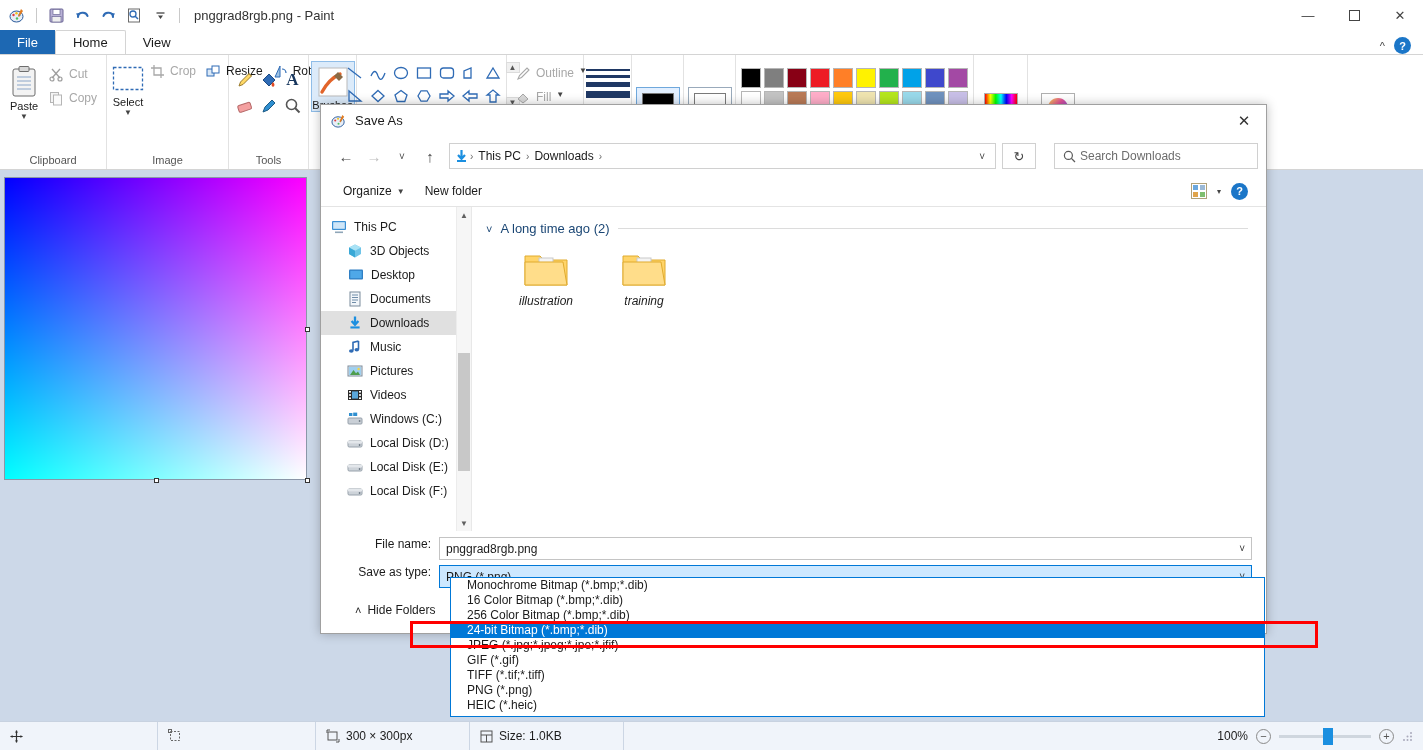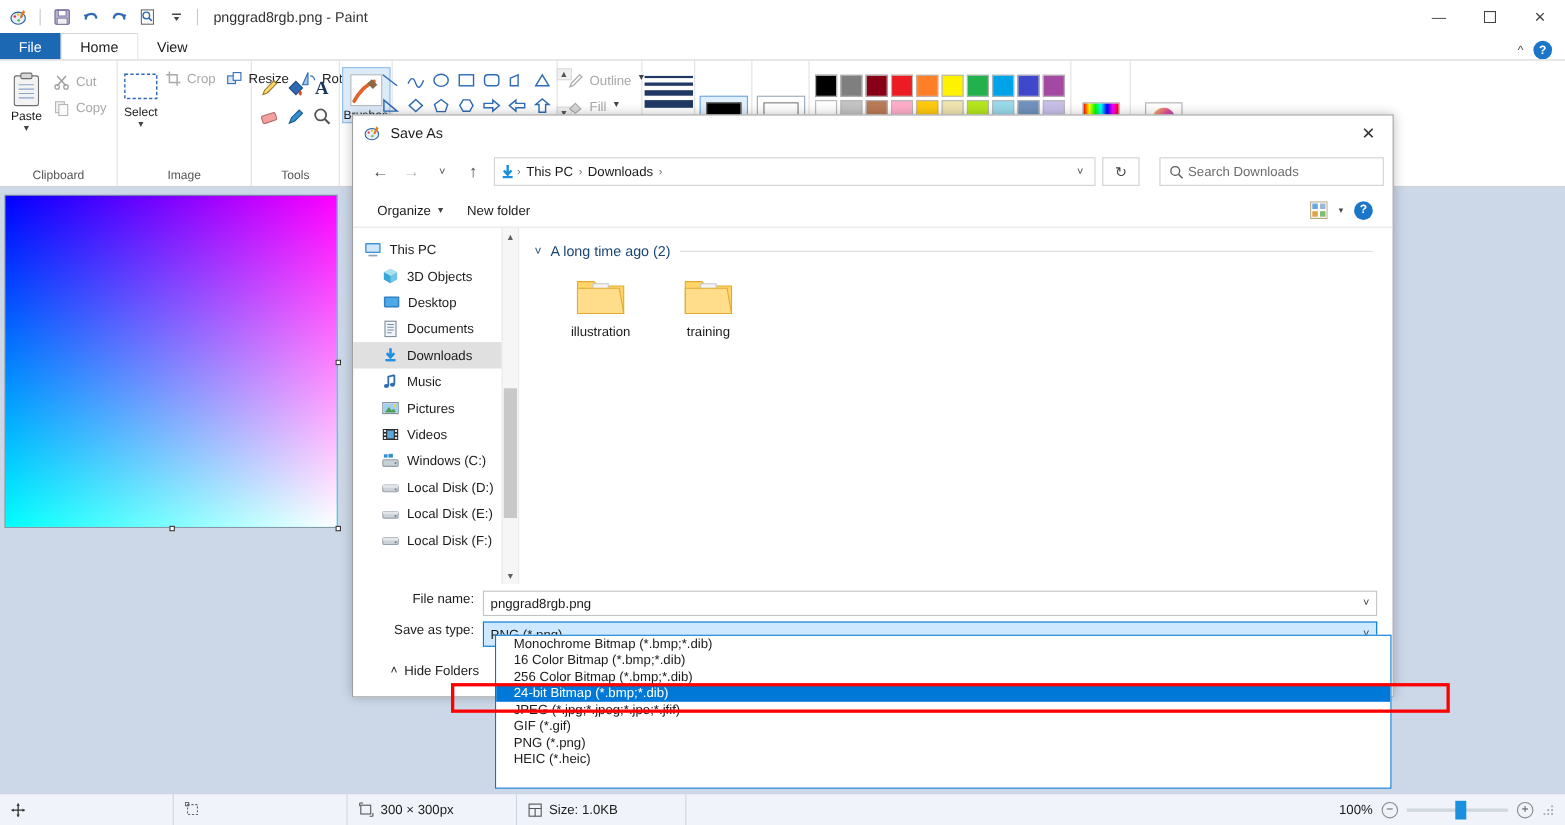--- a/index.html
+++ b/index.html
@@ -114,21 +114,21 @@
   .navrow .ic { width:16px; height:16px; display:flex; align-items:center; justify-content:center; }
   .navscroll { position:absolute; right:0; top:0; bottom:0; width:15px; background:#f6f6f6; border-left:1px solid #ececec;}
   .navscroll .arr { height:16px; display:flex; align-items:center; justify-content:center; font-size:8px; color:#606060; }
   .navscroll .arr.bot { position:absolute; bottom:0; left:0; right:0; }
   .navscroll .thumb { position:absolute; left:1px; right:1px; top:146px; height:118px; background:#c8c8c8; }
 
   .filepane { flex:1; border-left:1px solid #e8e8e8; padding:14px 0 0 14px; position:relative; }
   .grouphdr { display:flex; align-items:center; gap:8px; font-size:13px; color:#1b3f63; }
   .grouphdr .gl { color:#1a4674; }
   .grouphdr .rule { flex:1; height:1px; background:#dcdcdc; margin-right:18px; }
-  .items { display:flex; gap:22px; padding:14px 0 0 22px; }
+  .items { display:flex; gap:22px; padding:14px 0 0 22px;font-style:italic; }
   .fitem { width:76px; display:flex; flex-direction:column; align-items:center; gap:4px; }
   .fitem .cap { font-size:12px; }
 
   .formarea { height:102px; padding:6px 0 0 0; position:relative; }
   .formrow { display:flex; align-items:flex-start; height:24px; margin-bottom:4px; }
   .formlbl { width:118px; text-align:right; padding-right:8px; font-size:12px; }
   .combo { flex:1; height:23px; border:1px solid #c4c4c4; display:flex; align-items:center; padding:0 6px; background:#fff; margin-right:14px; font-size:12px; }
   .combo.focus { background:#cde8ff; border:1px solid #0078d7; }
   .combo .cv { flex:1; }
   .combo .arr { font-size:10px; color:#333; }
@@ -856,17 +856,18 @@
   </div>
 </div>
 
 <div id="typelist">
     <div class="opt">Monochrome Bitmap (*.bmp;*.dib)</div>
     <div class="opt">16 Color Bitmap (*.bmp;*.dib)</div>
     <div class="opt">256 Color Bitmap (*.bmp;*.dib)</div>
     <div class="opt sel">24-bit Bitmap (*.bmp;*.dib)</div>
     <div class="opt">JPEG (*.jpg;*.jpeg;*.jpe;*.jfif)</div>
     <div class="opt">GIF (*.gif)</div>
+    <div class="opt">TIFF (*.tif;*.tiff)</div>
     <div class="opt">PNG (*.png)</div>
     <div class="opt">HEIC (*.heic)</div>
   </div>
 
 <div id="annot" style="border-color: rgb(255, 0, 0);"></div>
 
 </body></html>

